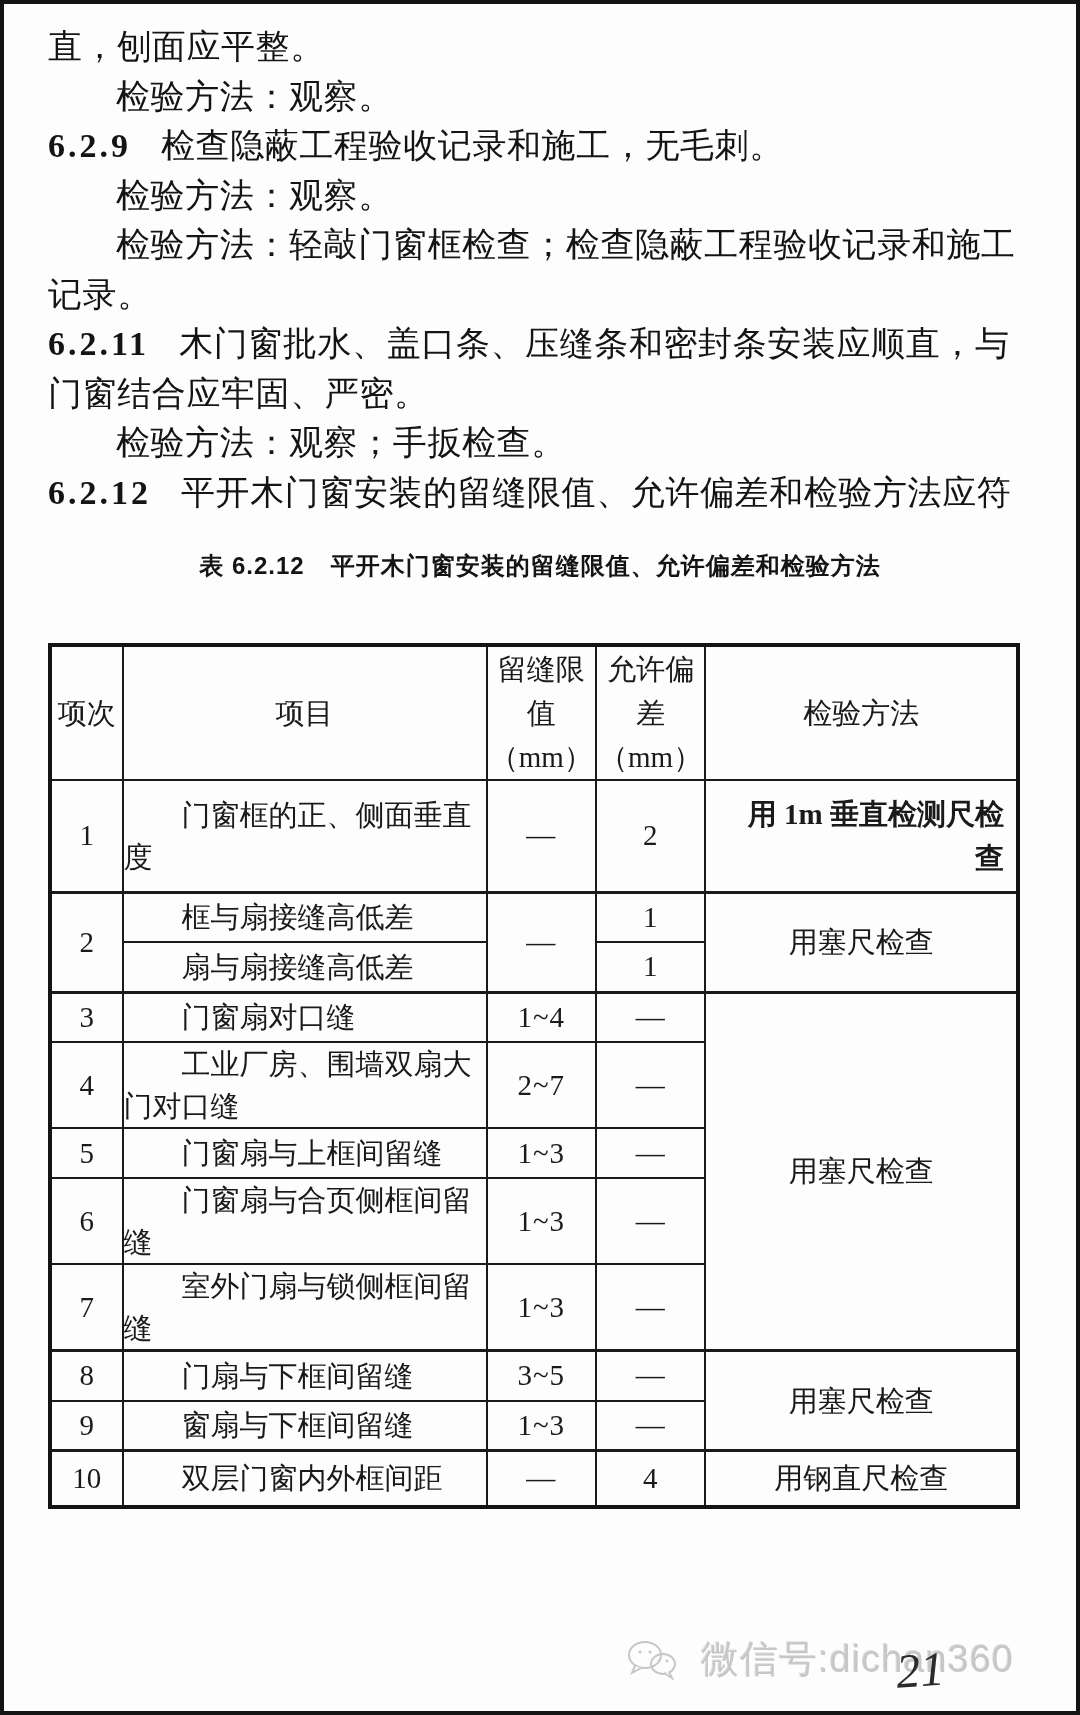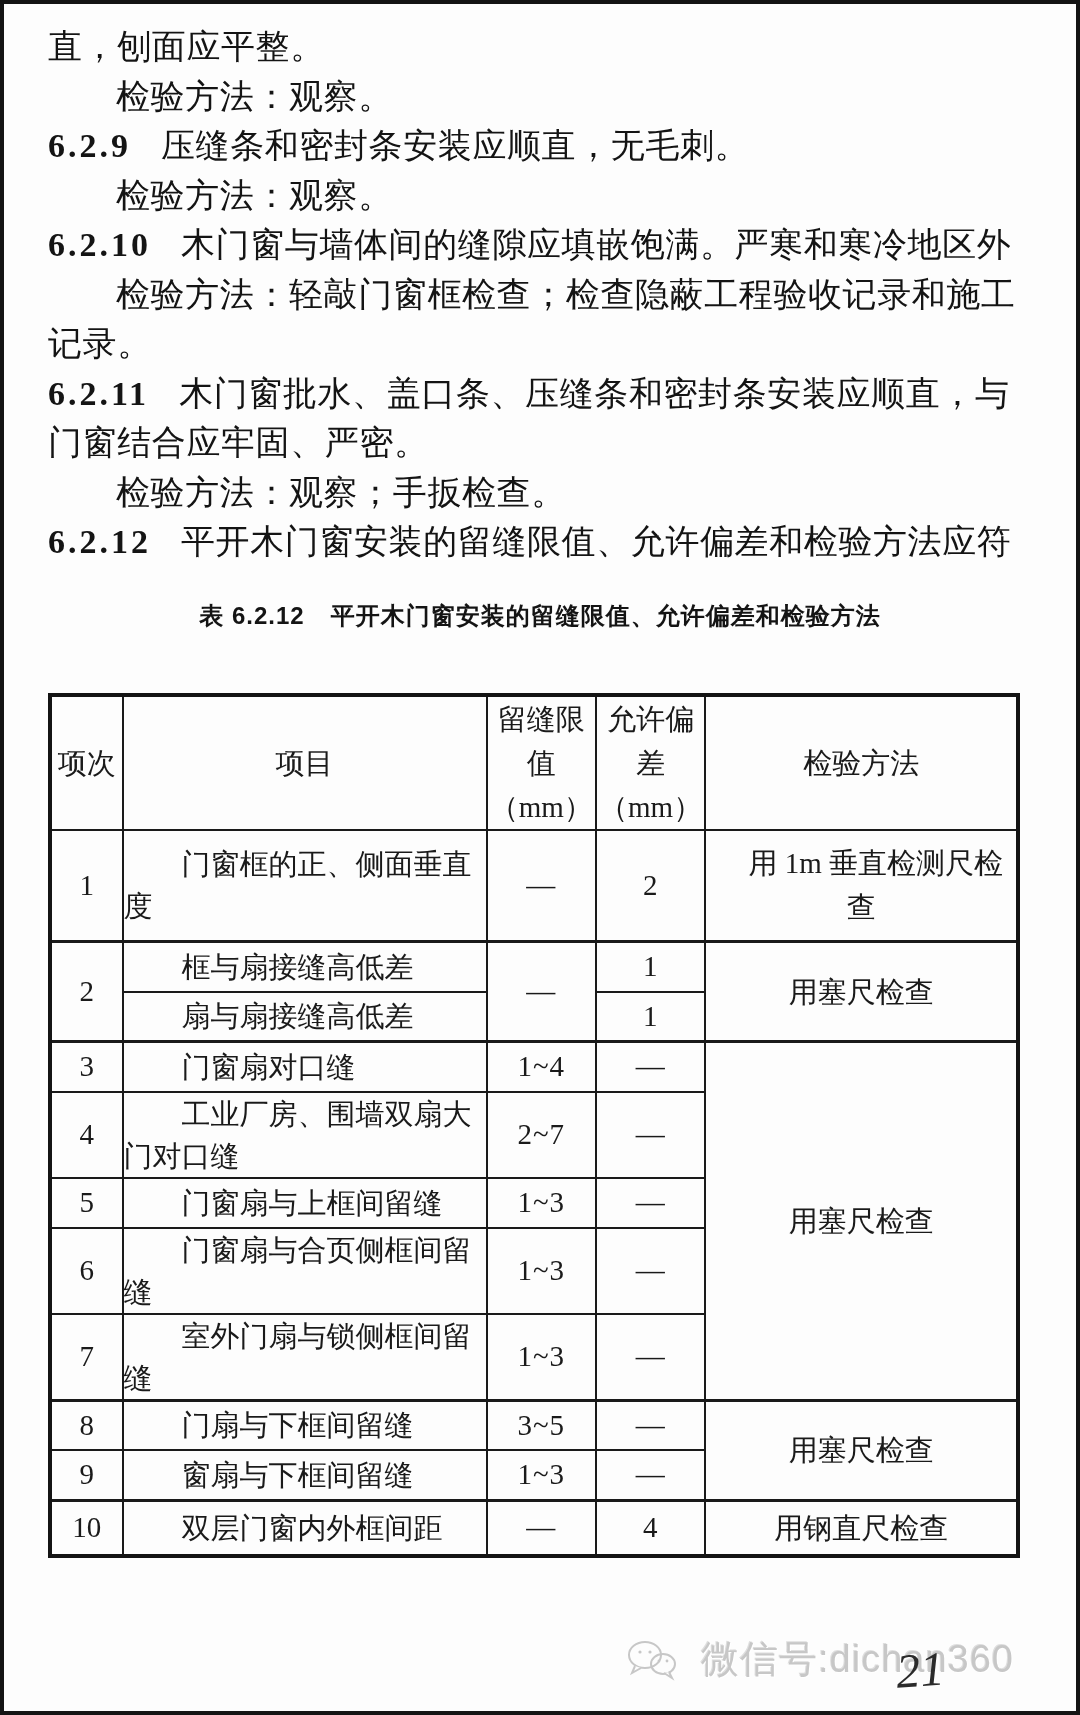--- a/index.html
+++ b/index.html
@@ -68,23 +68,24 @@
   td.c-no{ text-align:center; }
   td.c-item{
     text-align:left;
     padding:4px 10px;
     text-indent:2em;
     line-height:42px;
   }
   td.c-val{ text-align:center; letter-spacing:1px; }
   td.c-method{ text-align:center; line-height:44px; }
   td.c-method.left{
-    text-align:center;
+    text-align:right;
     padding:4px 12px;
     text-indent:1em;
+    font-weight:bold;
   }
 
   .watermark{
     position:absolute;
     right:62px;
     bottom:26px;
     display:flex;
     align-items:center;
     gap:24px;
     color:#c7c7c7;
@@ -107,23 +108,22 @@
   }
 </style>
 </head>
 <body>
 
 <div class="page">
   <div class="content">
 
     <div class="line"><span>直，刨面应平整。</span></div>
     <div class="line indent"><span>检验方法：观察。</span></div>
-    <div class="line"><span class="num">6.2.9</span><span>压缝条和密封条安装应顺直，无毛刺。</span></div>
+    <div class="line"><span class="num">6.2.9</span><span>检查隐蔽工程验收记录和施工，无毛刺。</span></div>
     <div class="line indent"><span>检验方法：观察。</span></div>
-    <div class="line"><span class="num">6.2.10</span><span>木门窗与墙体间的缝隙应填嵌饱满。严寒和寒冷地区外</span></div>
     <div class="line indent"><span>检验方法：轻敲门窗框检查；检查隐蔽工程验收记录和施工</span></div>
     <div class="line"><span>记录。</span></div>
     <div class="line"><span class="num">6.2.11</span><span>木门窗批水、盖口条、压缝条和密封条安装应顺直，与</span></div>
     <div class="line"><span>门窗结合应牢固、严密。</span></div>
     <div class="line indent"><span>检验方法：观察；手扳检查。</span></div>
     <div class="line"><span class="num">6.2.12</span><span>平开木门窗安装的留缝限值、允许偏差和检验方法应符</span></div>
 
     <div class="table-title">
       <span class="tlabel">表 6.2.12</span><span>平开木门窗安装的留缝限值、允许偏差和检验方法</span>
     </div>

